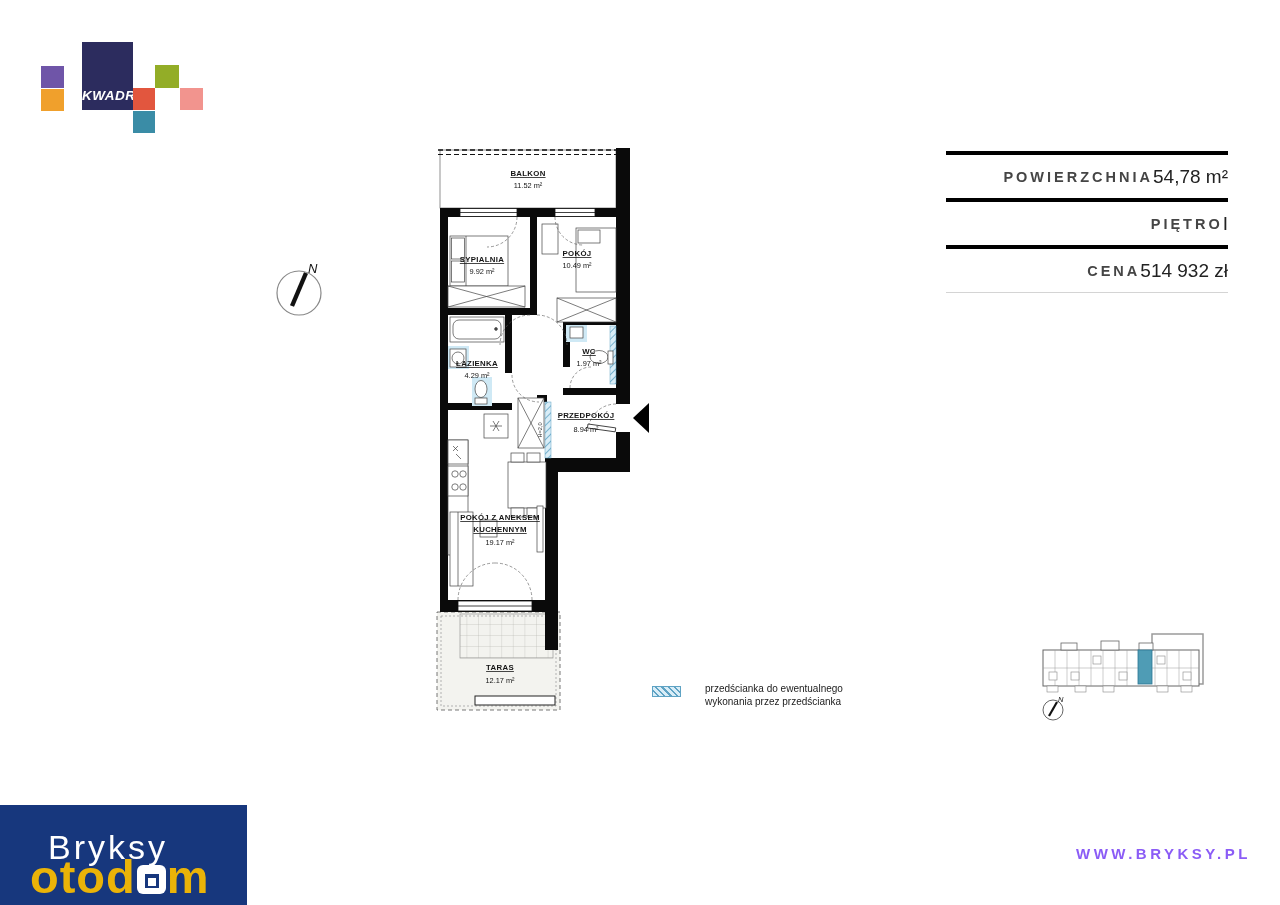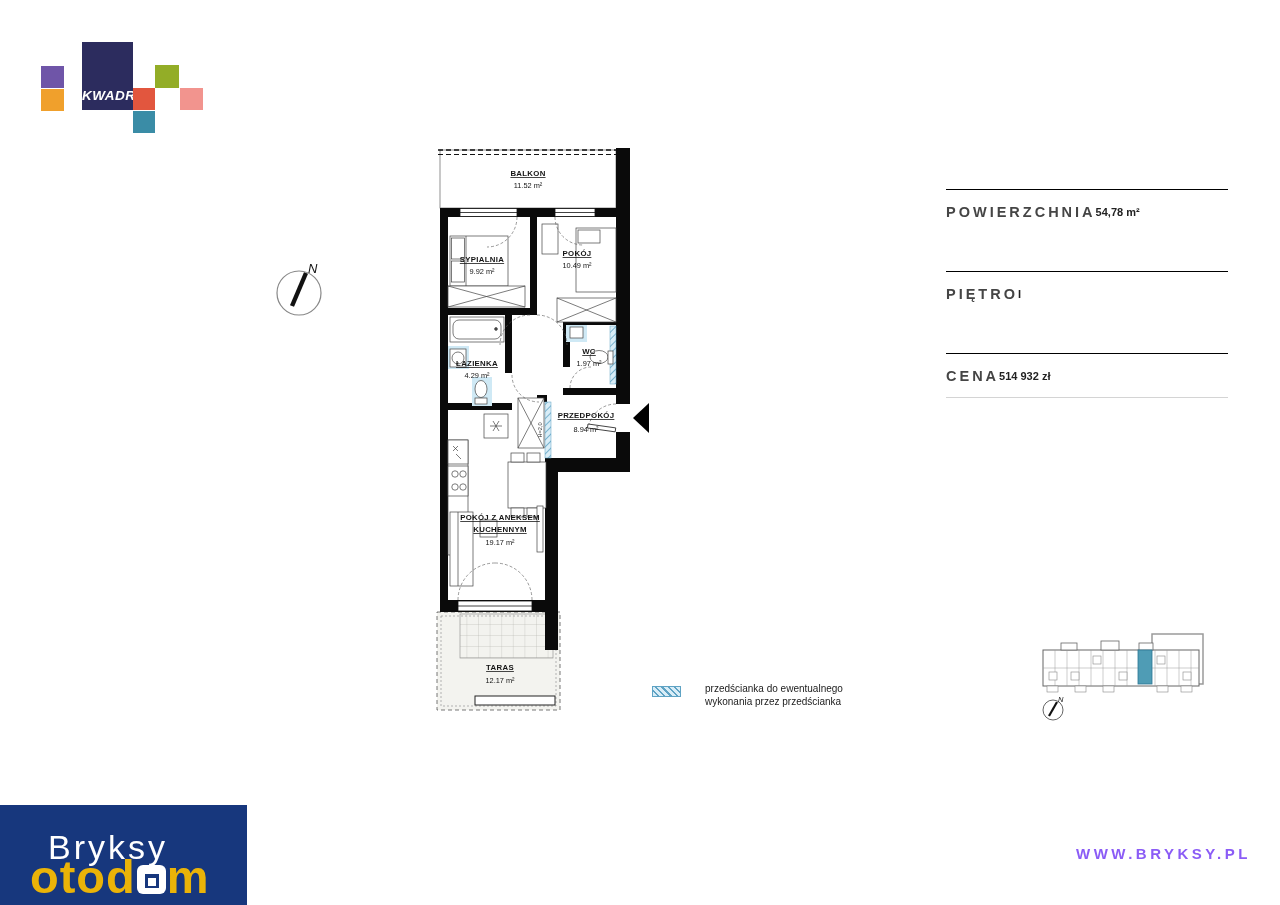--- a/index.html
+++ b/index.html
@@ -9,24 +9,24 @@
 
   
   .sq{position:absolute;}
   .kw-navy{background:#2c2c5e;}
   .kw-text{position:absolute;left:0;right:0;text-align:center;color:#fff;font-weight:bold;
            font-size:13.5px;letter-spacing:0.5px;}
 
   
   #unit-id{left:946px;top:50px;font-size:72px;font-weight:800;color:#2e4d9e;line-height:1;letter-spacing:-1px;}
   #detail-table{left:946px;top:151px;width:282px;}
-  .drow{display:flex;justify-content:flex-start;align-items:center;height:43px;border-top:1px solid #000000;margin-top:38px;}
+  .drow{display:flex;justify-content:flex-end;align-items:center;height:43px;border-top:4px solid #000000;}
   .drow:last-child{border-bottom:1px solid #d4d4d4;}
   .dlabel{font-size:14.5px;font-weight:bold;letter-spacing:3px;color:#454545;}
-  .dvalue{font-size:11px;font-weight:bold;color:#222;}
+  .dvalue{font-size:19px;font-weight:normal;color:#222;}
 
   
   .rn{font-family:"Liberation Sans",sans-serif;font-size:7.8px;font-weight:bold;fill:#141414;
       text-anchor:middle;text-decoration:underline;letter-spacing:0.3px;}
   .ra{font-family:"Liberation Sans",sans-serif;font-size:7.4px;fill:#141414;text-anchor:middle;}
   .vnote{font-family:"Liberation Sans",sans-serif;font-size:5.6px;fill:#333;text-anchor:middle;}
 
   
   #legend{left:652px;top:683px;display:flex;gap:24px;}
   .legend-swatch{width:27px;height:9px;margin-top:3px;border:1px solid #5fa3c4;

